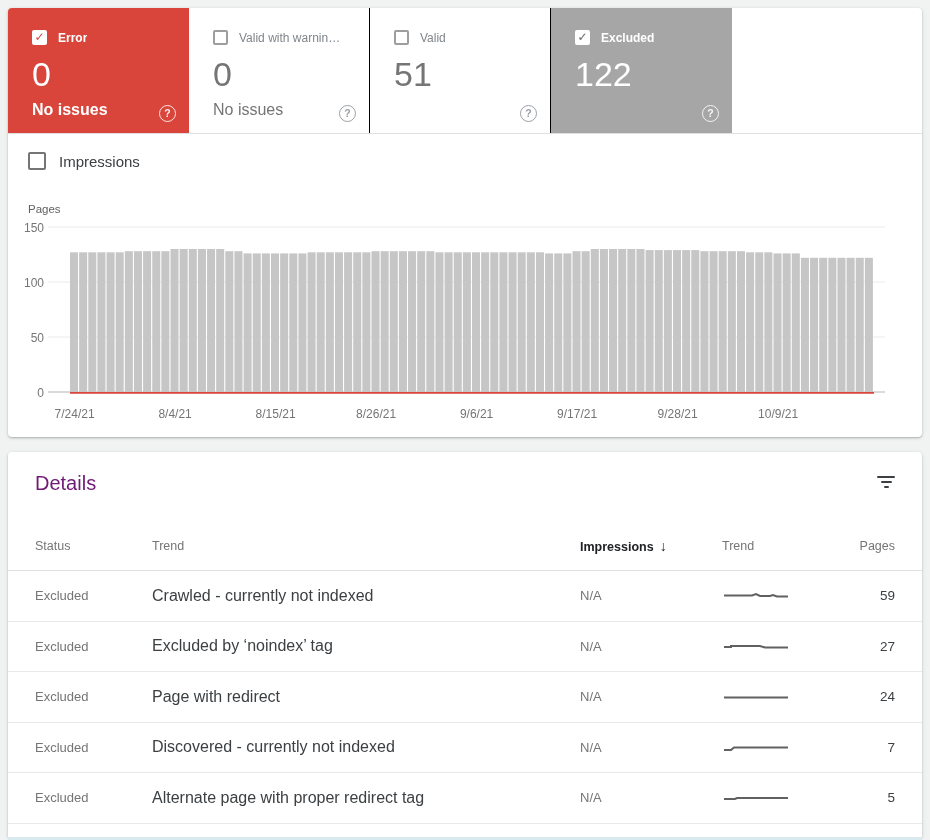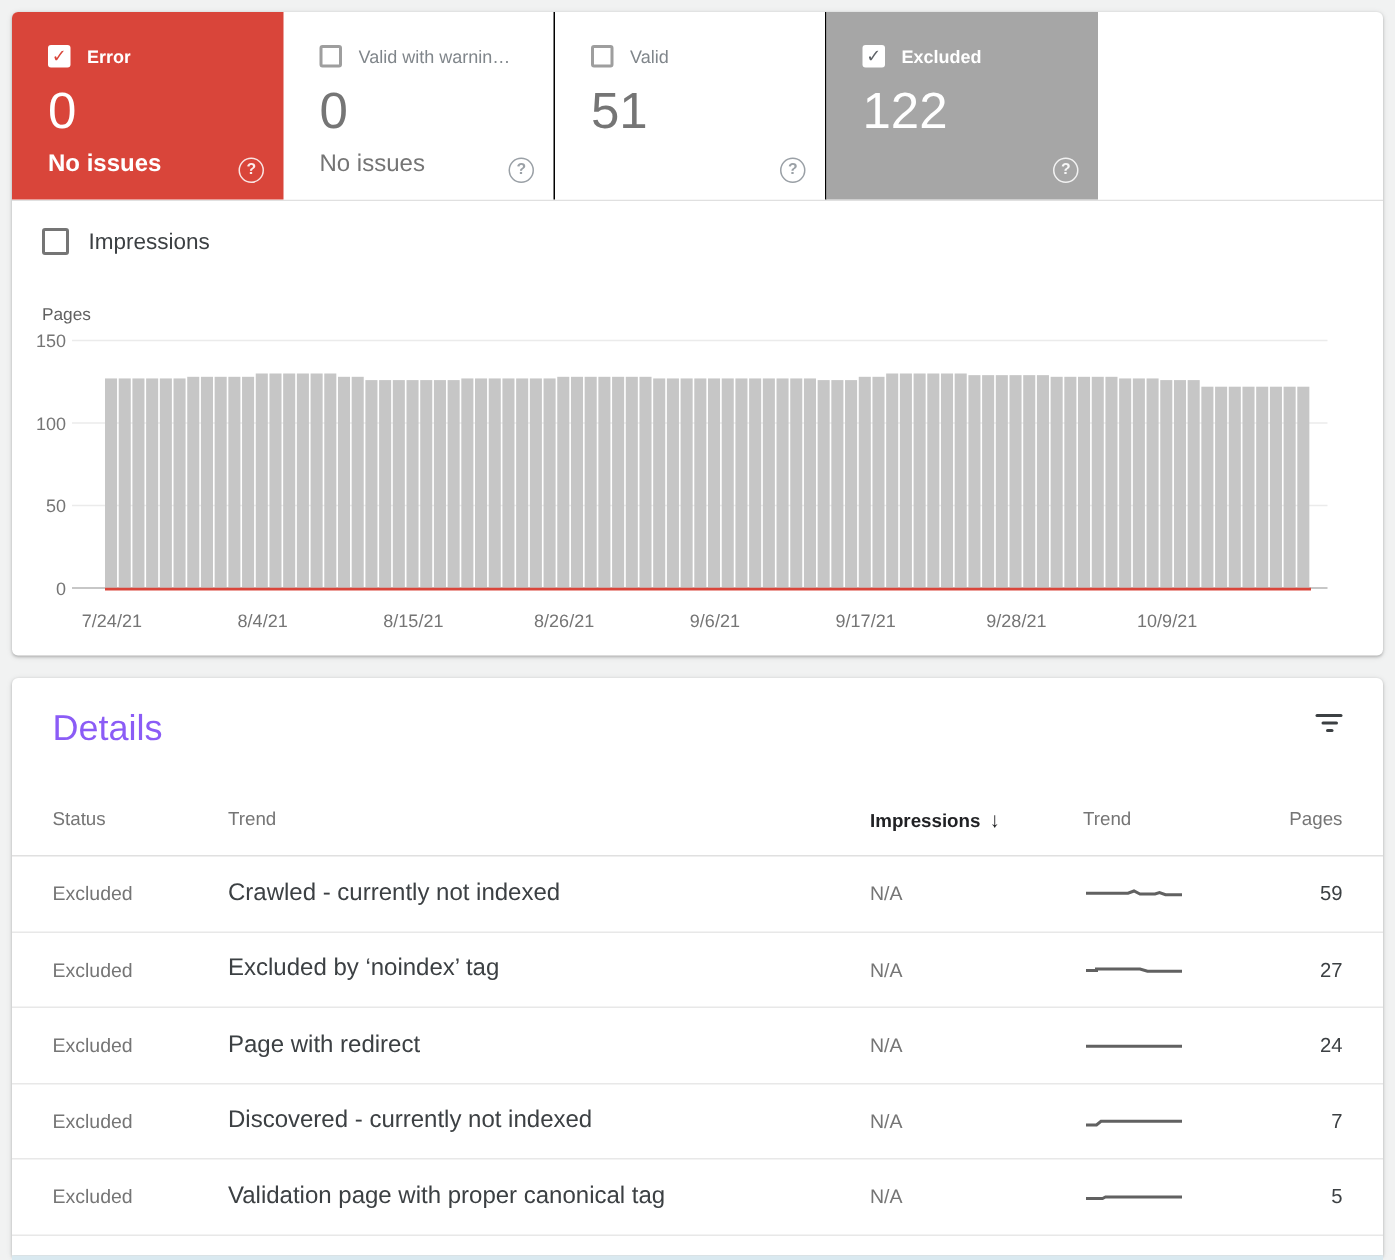--- a/index.html
+++ b/index.html
@@ -50,21 +50,21 @@
 
   
   .impressions{position:absolute;left:20px;top:144px;display:flex;align-items:center;gap:13px;cursor:pointer;}
   .imp-box{width:14px;height:14px;border:2px solid #757575;border-radius:2px;background:#fff;}
   .imp-label{font-size:15px;color:#3c4043;}
 
   
   #chart-svg{position:absolute;left:0;top:190px;}
 
   
-  .details-title{position:absolute;left:27px;top:20px;font-size:24px;color:#8b5cf6;}
+  .details-title{position:absolute;left:27px;top:20px;font-size:20px;color:#701a75;}
   .filter-btn{position:absolute;right:26px;top:23px;width:20px;height:16px;cursor:pointer;display:flex;flex-direction:column;align-items:center;gap:3px;padding-top:1px;}
   .filter-btn i{display:block;height:2px;background:#3c4043;border-radius:1px;}
   .filter-btn i:nth-child(1){width:18px;}
   .filter-btn i:nth-child(2){width:11px;}
   .filter-btn i:nth-child(3){width:5px;}
 
   .tbl{position:absolute;left:0;top:70px;right:0;}
   .thead,.trow{
     display:grid;grid-template-columns:117px 1fr 142px 95px 78px;
     padding:0 27px;align-items:center;
@@ -310,21 +310,21 @@
     <div class="c-trend">
       <svg viewBox="0 0 68 20" width="68" height="20">
               <path fill="none" stroke="#616161" stroke-width="2" d="M2 13 H9 L12 10.5 H66"></path>
             </svg>
     </div>
     <div class="c-pages">7</div>
   </div>
 
   <div class="trow">
     <div class="c-status">Excluded</div>
-    <div class="c-type">Validation page with proper canonical tag</div>
+    <div class="c-type">Alternate page with proper redirect tag</div>
     <div class="c-validation">N/A</div>
     <div class="c-trend">
       <svg viewBox="0 0 68 20" width="68" height="20">
               <path fill="none" stroke="#616161" stroke-width="2" d="M2 11 H13 L15 10 H66"></path>
             </svg>
     </div>
     <div class="c-pages">5</div>
   </div>
 </div>
   </div>

